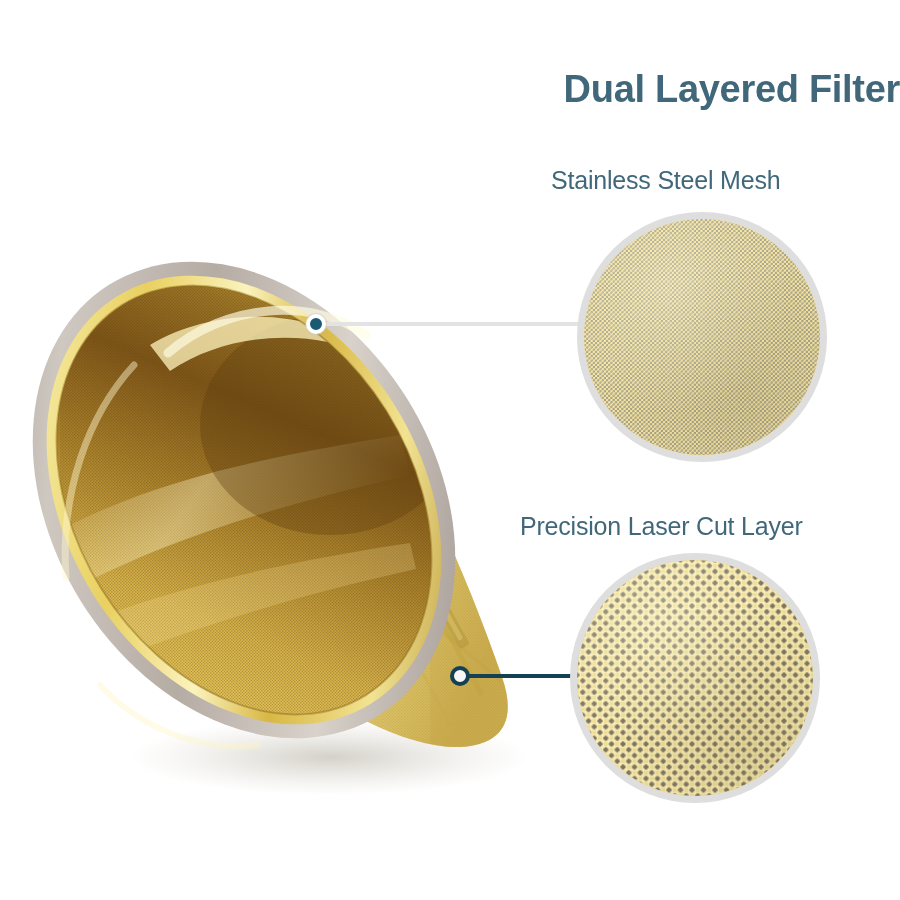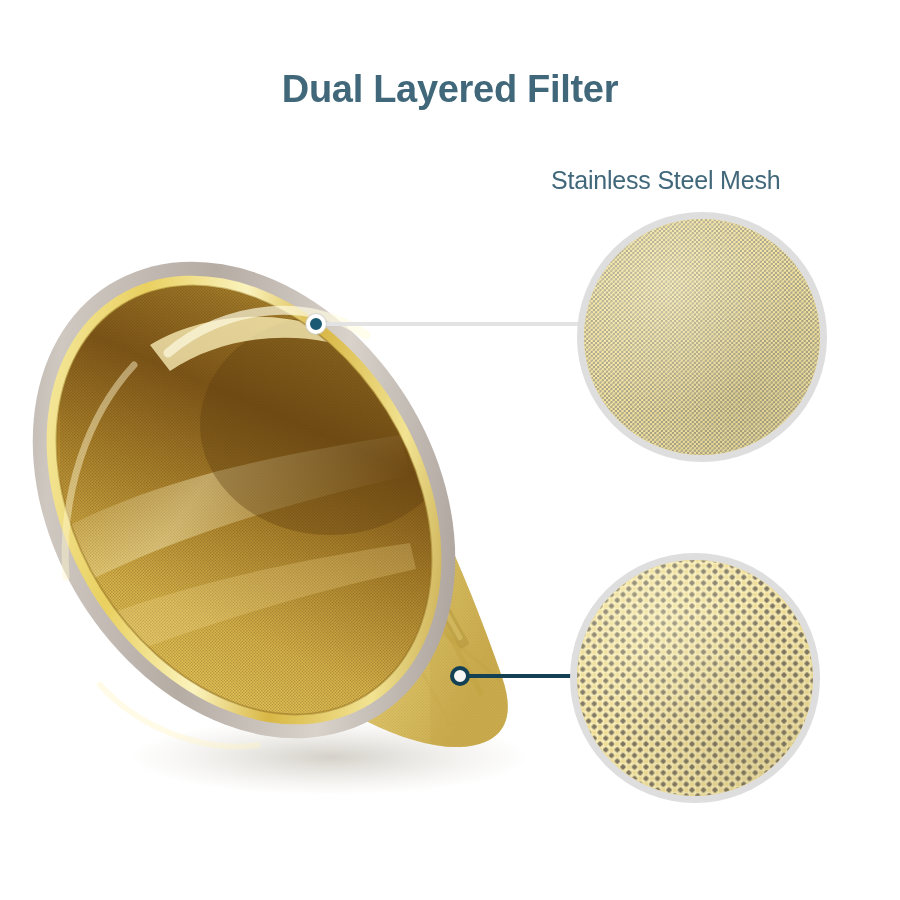--- a/index.html
+++ b/index.html
@@ -18,21 +18,21 @@
     background: #ffffff;
     overflow: hidden;
   }
 
   
   .page-title {
     position: absolute;
     left: 0;
     top: 68px;
     width: 900px;
-    text-align: center;
+    text-align: right;
     font-size: 38px;
     font-weight: bold;
     letter-spacing: -0.3px;
     color: #41687a;
     font-family: "Liberation Sans", sans-serif;
   }
   .callout-label {
     position: absolute;
     font-size: 25px;
     font-weight: normal;
@@ -290,20 +290,21 @@
   <div class="callout-label" id="label-mesh">Stainless Steel Mesh</div>
 
   <div class="leader-line light" id="leader-line-mesh"></div>
 
   <div class="leader-dot" id="leader-dot-mesh"></div>
 
   <div class="zoom-circle" id="zoom-circle-mesh">
     <div class="swatch swatch-mesh"></div>
   </div>
 
+  <div class="callout-label" id="label-laser">Precision Laser Cut Layer</div>
 
   <div class="leader-line dark" id="leader-line-laser"></div>
 
   <div class="leader-dot" id="leader-dot-laser"></div>
 
   <div class="zoom-circle" id="zoom-circle-laser">
     <div class="swatch swatch-laser"></div>
   </div>
 
 </div>

